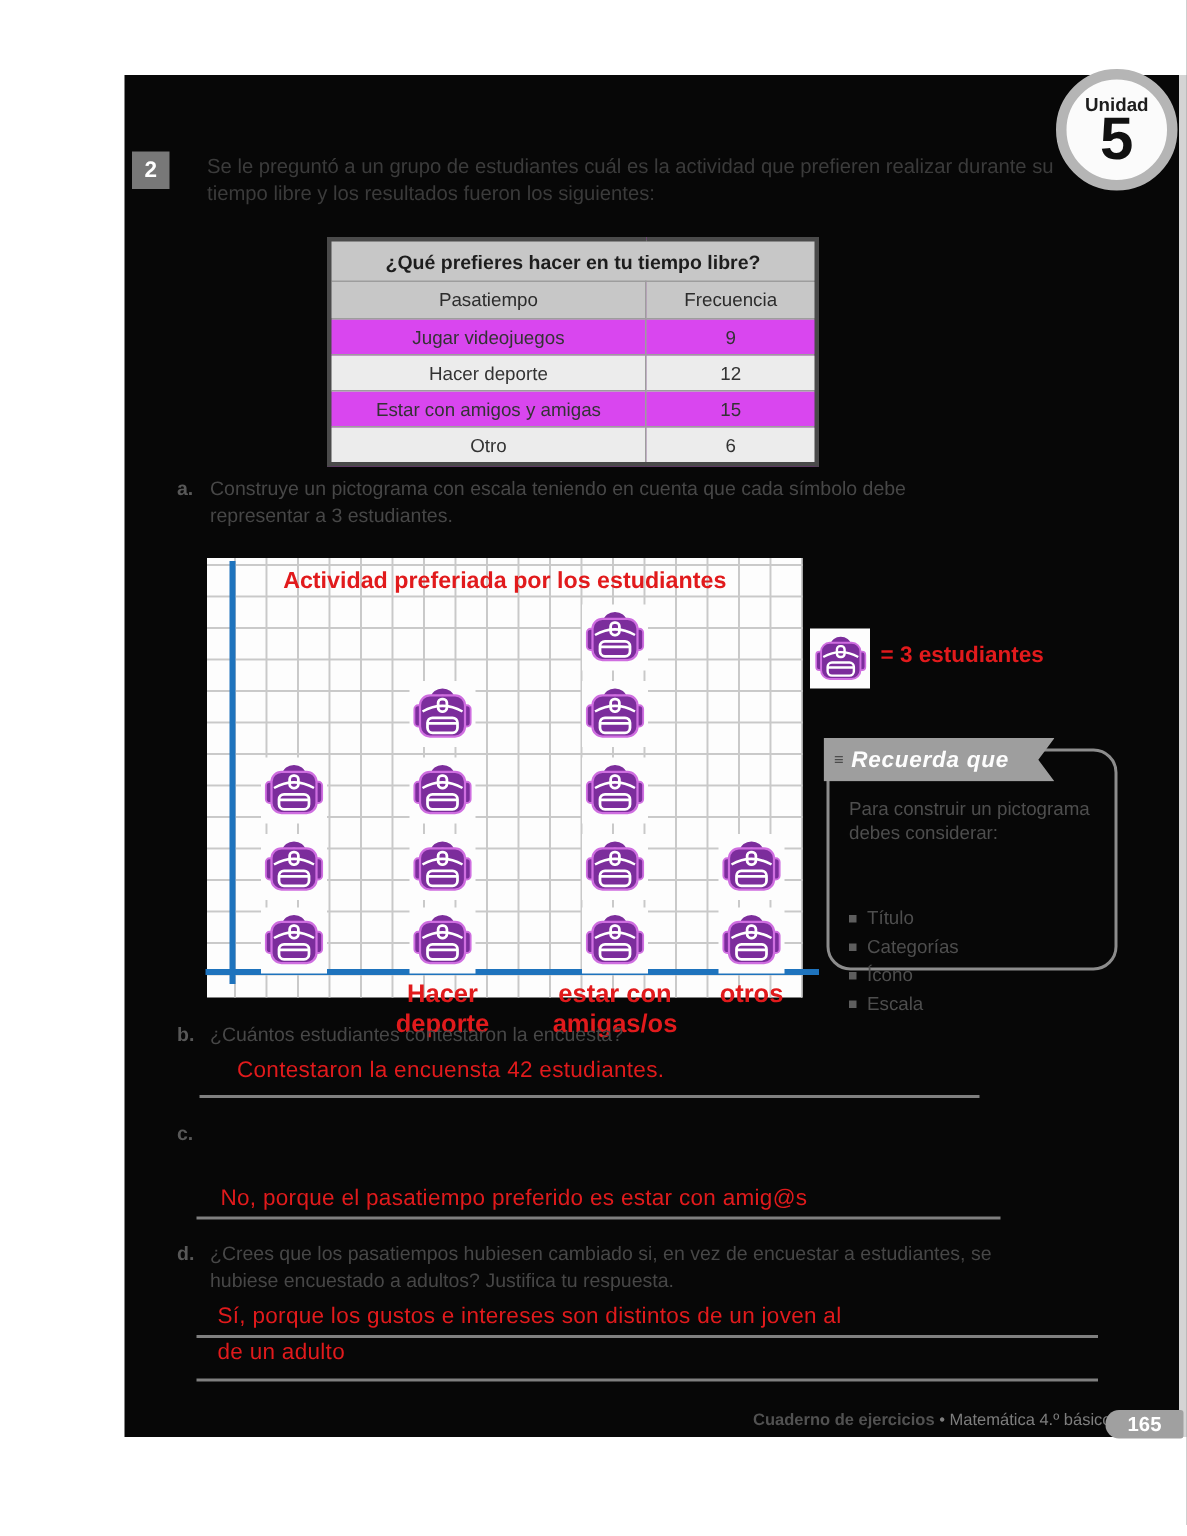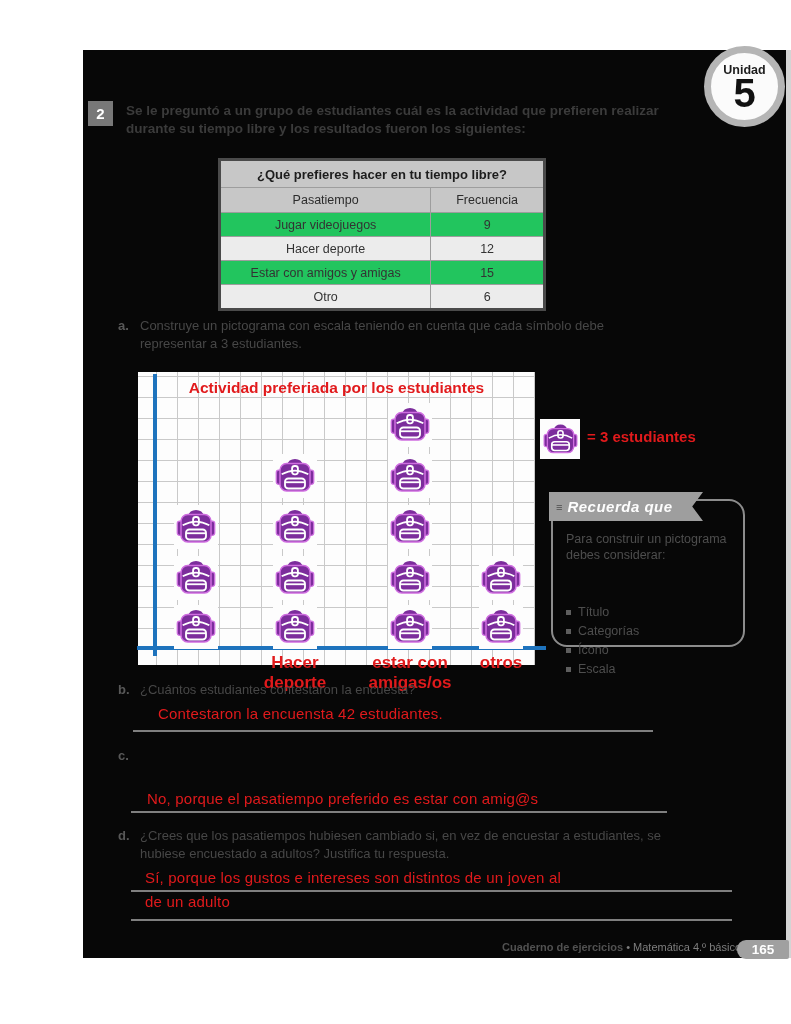--- a/index.html
+++ b/index.html
@@ -11,26 +11,26 @@
   
   .unit-badge{position:absolute;left:704px;top:46px;width:81px;height:81px;border-radius:50%;
     background:#fbfbfb;border:7px solid #b5b5b5;box-sizing:border-box;display:flex;flex-direction:column;
     align-items:center;justify-content:center;z-index:5;}
   .unit-badge .u-label{font-size:12.5px;font-weight:bold;color:#1d1d1d;line-height:12px;margin-top:2px;}
   .unit-badge .u-num{font-size:40px;font-weight:bold;color:#111;line-height:38px;margin-top:-2px;}
 
   
   .qnum{position:absolute;left:88px;top:101px;width:25px;height:25px;background:#787878;color:#fff;
     font-weight:bold;font-size:15px;display:flex;align-items:center;justify-content:center;}
-  .intro{position:absolute;left:126px;top:102px;width:566px;font-size:13.5px;line-height:18px;
-    font-weight:bold;color:#3b3b3b;}
+  .intro{position:absolute;left:138px;top:102px;width:566px;font-size:13.5px;line-height:18px;
+    font-weight:normal;color:#3b3b3b;}
 
   
   .survey-table{position:absolute;left:218px;top:158px;width:328px;border-collapse:collapse;
-    border:3px solid #4a4a4a;font-size:12.5px;color:#333;background:#22c55e;}
+    border:3px solid #4a4a4a;font-size:12.5px;color:#333;background:#d946ef;}
   .survey-table td,.survey-table th{border:1px solid #9d9d9d;padding:0;height:23px;text-align:center;}
   .survey-table .t-title{background:#c7c7c7;font-weight:bold;font-size:13px;color:#1d1d1d;height:26px;}
   .survey-table .t-head{background:#c7c7c7;color:#2c2c2c;height:24px;font-weight:normal;}
   .survey-table tr.alt td{background:#ececec;}
   .survey-table .col-p{width:65%;}
   .survey-table .col-f{width:35%;}
 
   
   .q-label{position:absolute;font-weight:bold;color:#585858;font-size:13px;}
   .q-text{position:absolute;color:#474747;font-size:13px;line-height:18px;}

